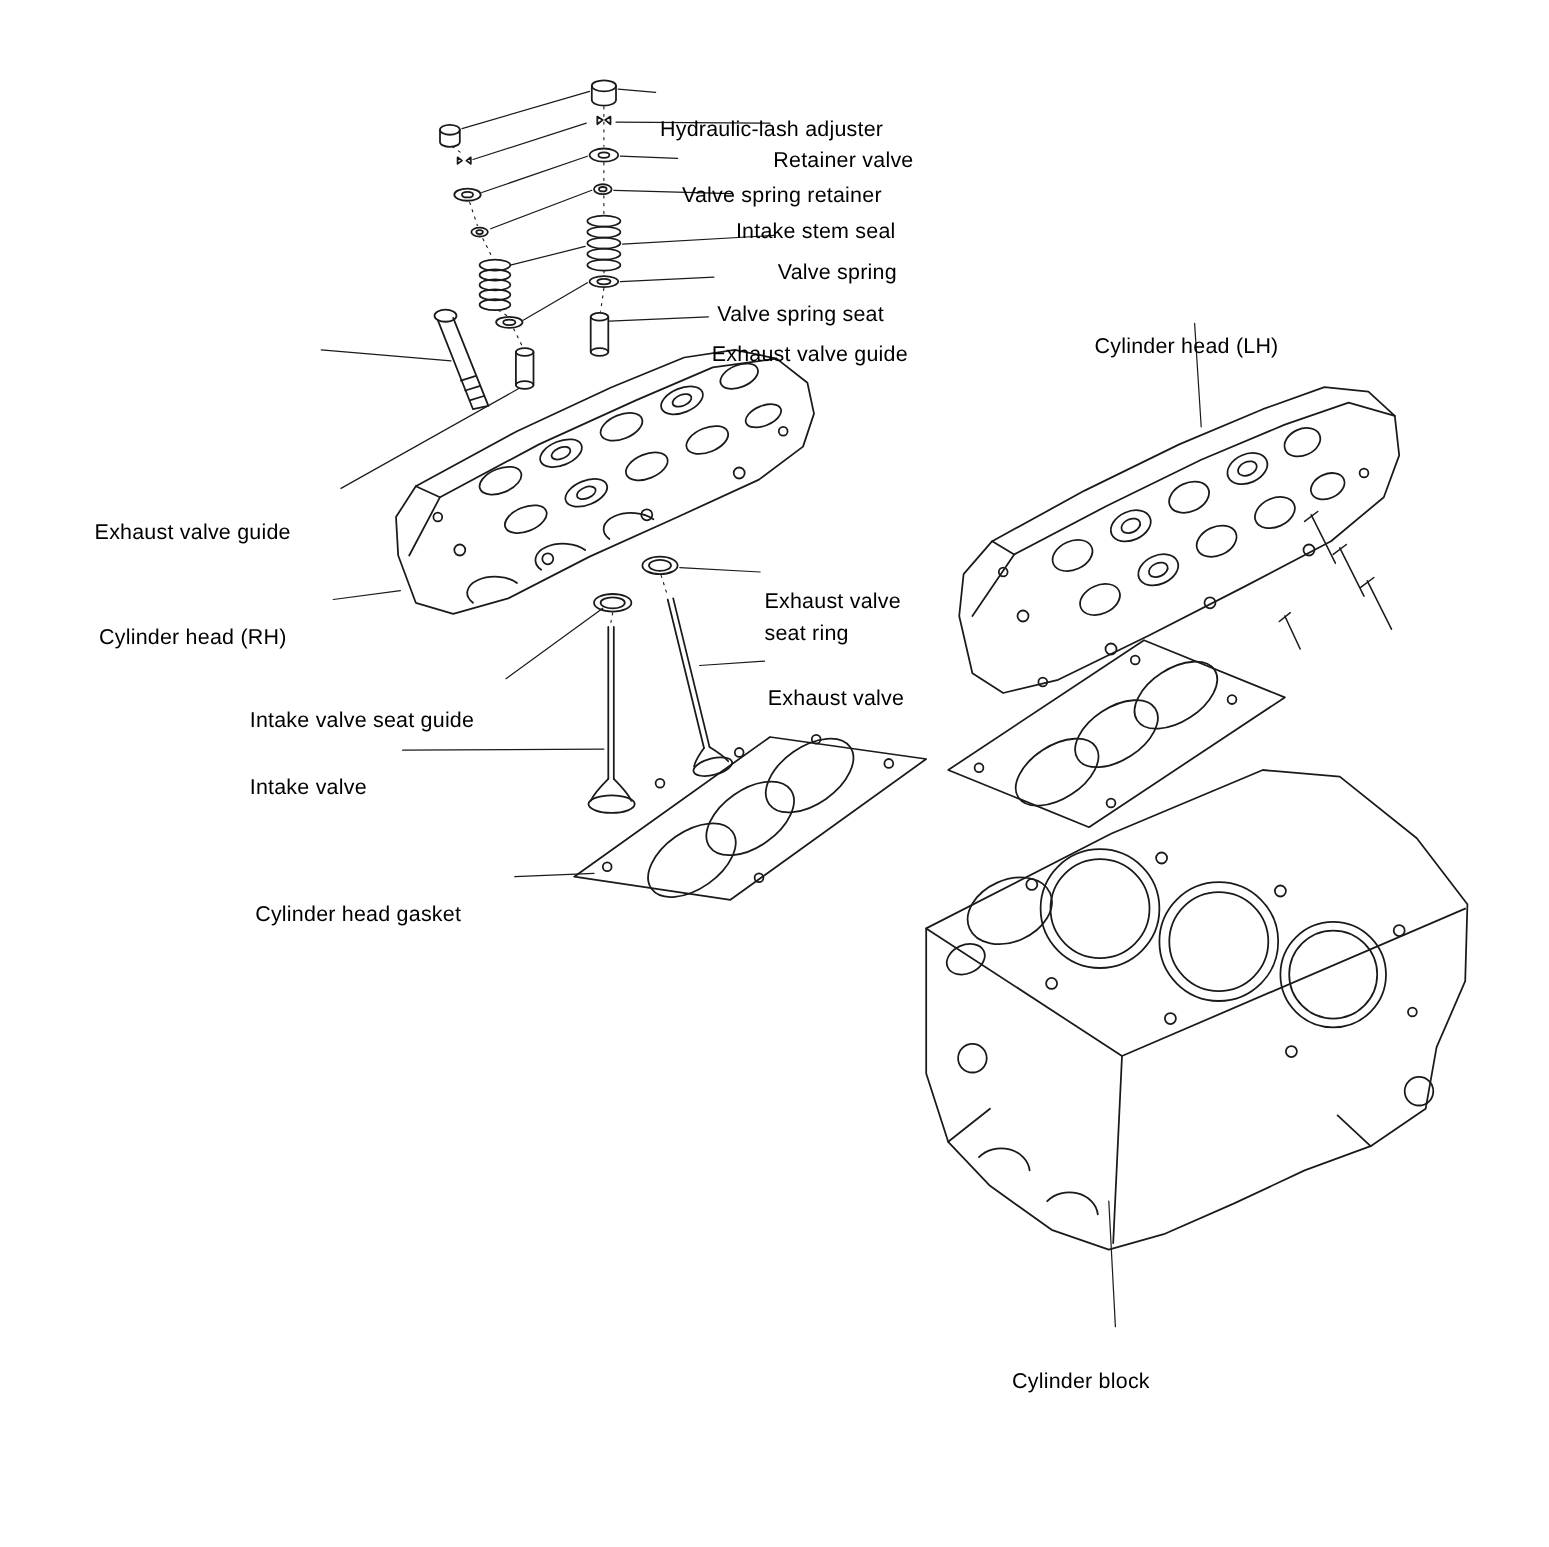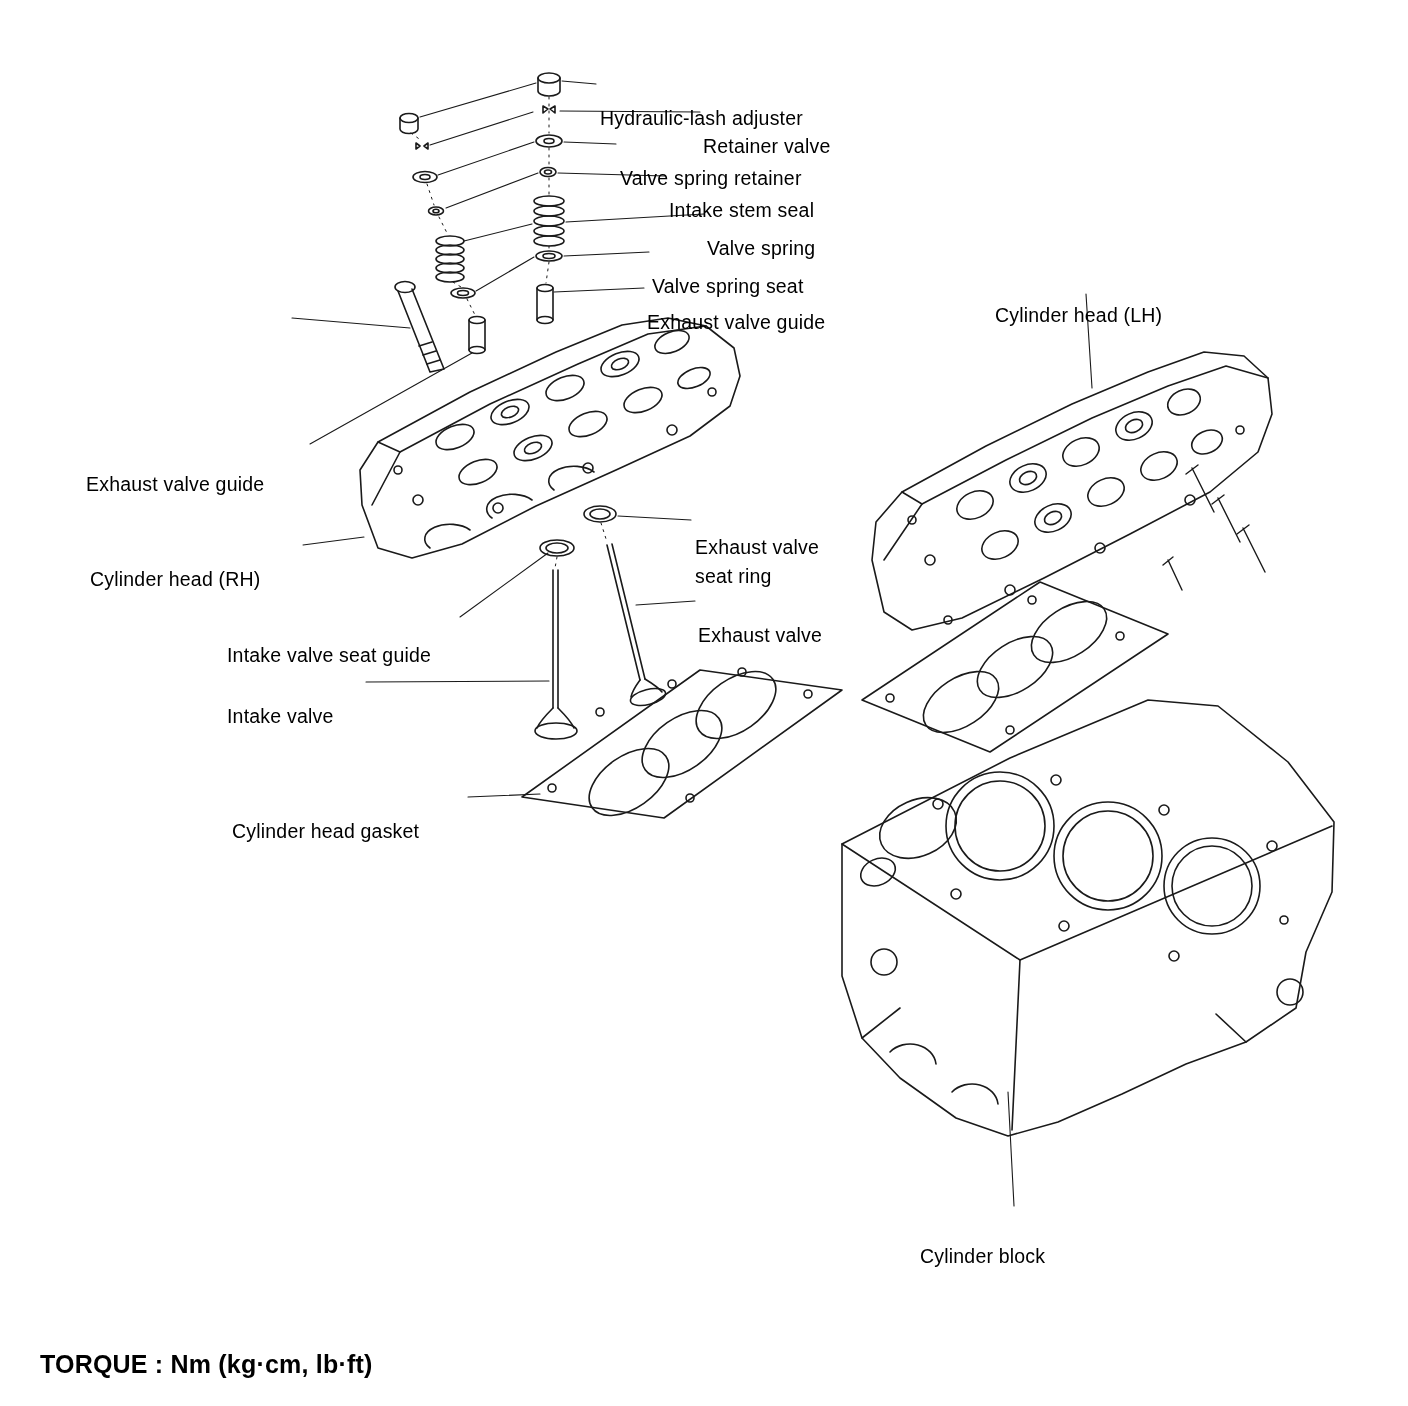--- a/index.html
+++ b/index.html
@@ -294,15 +294,14 @@
     <div>seat ring</div>
   </div>
 
   <div class="label" style="left:90px;top:533px">Cylinder head (RH)</div>
   <div class="label" style="left:698px;top:589px">Exhaust valve</div>
   <div class="label" style="left:227px;top:609px">Intake valve seat guide</div>
   <div class="label" style="left:227px;top:670px">Intake valve</div>
   <div class="label" style="left:232px;top:785px">Cylinder head gasket</div>
   <div class="label" style="left:920px;top:1210px">Cylinder block</div>
 
-  <div class="torque" style="left:40px;top:1350px">TORQUE : Nm (kg·cm, lb·ft)</div>
 
 </div>
 
 </body></html>

